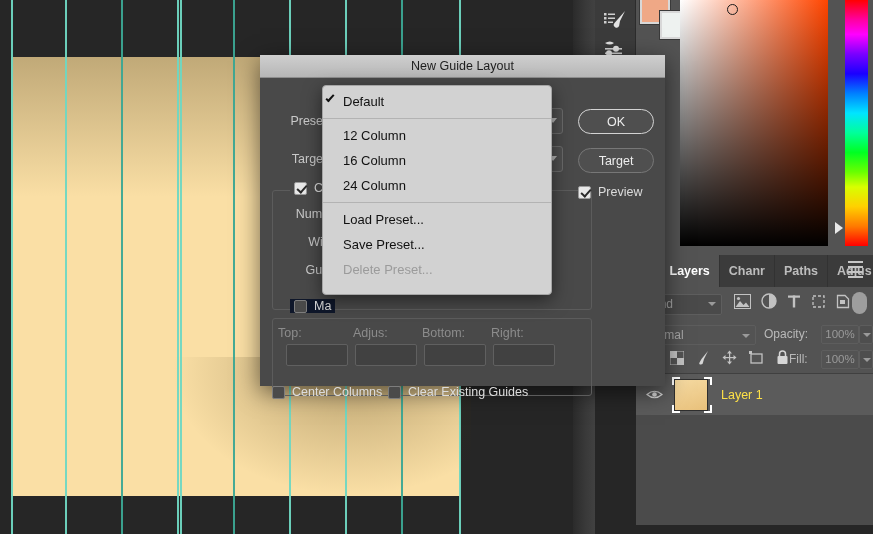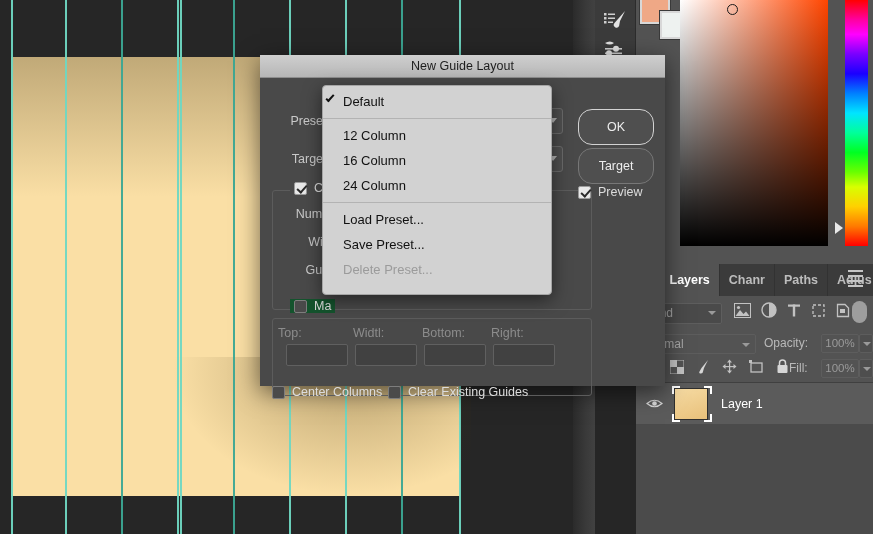--- a/index.html
+++ b/index.html
@@ -84,21 +84,21 @@
   }
   .hue-slider {
     position: absolute; left: 835px; top: 222px;
     width: 0; height: 0;
     border-top: 6px solid transparent; border-bottom: 6px solid transparent;
     border-left: 8px solid #e9e9e9;
   }
 
   
   .layers-panel {
-    position: absolute; left: 636px; top: 264px; width: 237px; height: 270px;
+    position: absolute; left: 636px; top: 255px; width: 237px; height: 270px;
     background: #4b4b4b;
   }
   .tabbar {
     position: relative; height: 32px; background: #3b3b3b;
     display: flex; align-items: stretch; overflow: hidden;
   }
   .tab {
     display: flex; align-items: center; padding: 0 9px;
     font-size: 12.5px; font-weight: bold; color: #bdbdbd;
     background: #3b3b3b; border-right: 1px solid #323232;
@@ -179,21 +179,21 @@
       linear-gradient(135deg,#4f74d8 0%, #d94fa0 35%, #f08a3c 60%, #47c47f 85%, #3f8fd8 100%);
   }
   .sel-brackets { position: absolute; left: 0; top: 0; width: 40px; height: 36px; }
   .sel-brackets i {
     position: absolute; width: 8px; height: 8px; border: 2px solid #ffffff;
   }
   .sel-brackets i:nth-child(1){ left:0; top:0; border-right:none; border-bottom:none; }
   .sel-brackets i:nth-child(2){ right:0; top:0; border-left:none; border-bottom:none; }
   .sel-brackets i:nth-child(3){ left:0; bottom:0; border-right:none; border-top:none; }
   .sel-brackets i:nth-child(4){ right:0; bottom:0; border-left:none; border-top:none; }
-  .layer-name { font-size: 12.5px; color: #ffffff; margin-left: 9px; flex: 1; }
+  .layer-name { font-size: 12.5px; color: #fde047; margin-left: 9px; flex: 1; }
   .lock-mini { margin-right: 12px; }
 
   
   .dialog {
     position: absolute; left: 260px; top: 55px; width: 405px; height: 331px;
     background: #494949; box-shadow: 0 6px 22px rgba(0,0,0,0.55);
   }
   .dlg-title {
     height: 23px;
     background: linear-gradient(to bottom,#cfcfcf,#b6b6b6);
@@ -233,21 +233,21 @@
     position: relative; flex: none;
   }
   .cb.off .box { background: #4a4a4a; border-color: #7d7d7d; }
   .cb .box.checked::after {
     content: ""; position: absolute; left: 4px; top: 0px;
     width: 4px; height: 8px; border: solid #2a2a2a;
     border-width: 0 2px 2px 0; transform: rotate(42deg);
   }
 
   .btn {
-    position: absolute; width: 76px; height: 36px;
+    position: absolute; width: 76px; height: 25px;
     border-radius: 14px; background: #4f4f4f;
     display: flex; align-items: center; justify-content: center;
     font-size: 12.5px; color: #ededed; border: 1px solid #777;
   }
   .btn.primary { border: 1.5px solid #d3d3d3; }
 
   
   .menu {
     position: absolute; left: 322px; top: 85px; width: 230px; height: 210px;
     background: #d2d2d2; border: 1px solid #a5a5a5; border-radius: 4px;
@@ -477,27 +477,27 @@
       <div class="group" style="left:12px; top:112px; width:320px; height:120px;"></div>
       <div class="cb" style="left:30px; top:103px; background:#494949; padding:0 4px;">
         <span class="box checked"></span>
         <span>Co</span>
       </div>
       <div class="lbl" style="left:0px; top:129px; width:76px;">Numbe</div>
       <div class="lbl" style="left:0px; top:157px; width:76px;">Widtl</div>
       <div class="lbl" style="left:0px; top:185px; width:76px;">Gutte</div>
 
       <div class="group" style="left:12px; top:240px; width:320px; height:78px;"></div>
-      <div class="cb off" style="left:30px; top:221px; background:#14532d; padding:0 4px;">
+      <div class="cb off" style="left:30px; top:221px; background:#0f172a; padding:0 4px;">
         <span class="box"></span>
         <span>Ma</span>
       </div>
 
       <div class="lbl dim" style="left:18px; top:248px; width:50px; text-align:left;">Top:</div>
-      <div class="lbl dim" style="left:93px; top:248px; width:50px; text-align:left;">Widtl:</div>
+      <div class="lbl dim" style="left:93px; top:248px; width:50px; text-align:left;">Adjus:</div>
       <div class="lbl dim" style="left:162px; top:248px; width:66px; text-align:left;">Bottom:</div>
       <div class="lbl dim" style="left:231px; top:248px; width:56px; text-align:left;">Right:</div>
 
       <div class="field" style="left:26px; top:266px; width:62px; height:22px;"></div>
       <div class="field" style="left:95px; top:266px; width:62px; height:22px;"></div>
       <div class="field" style="left:164px; top:266px; width:62px; height:22px;"></div>
       <div class="field" style="left:233px; top:266px; width:62px; height:22px;"></div>
 
       <div class="cb off" style="left:12px; top:307px;">
         <span class="box"></span>

